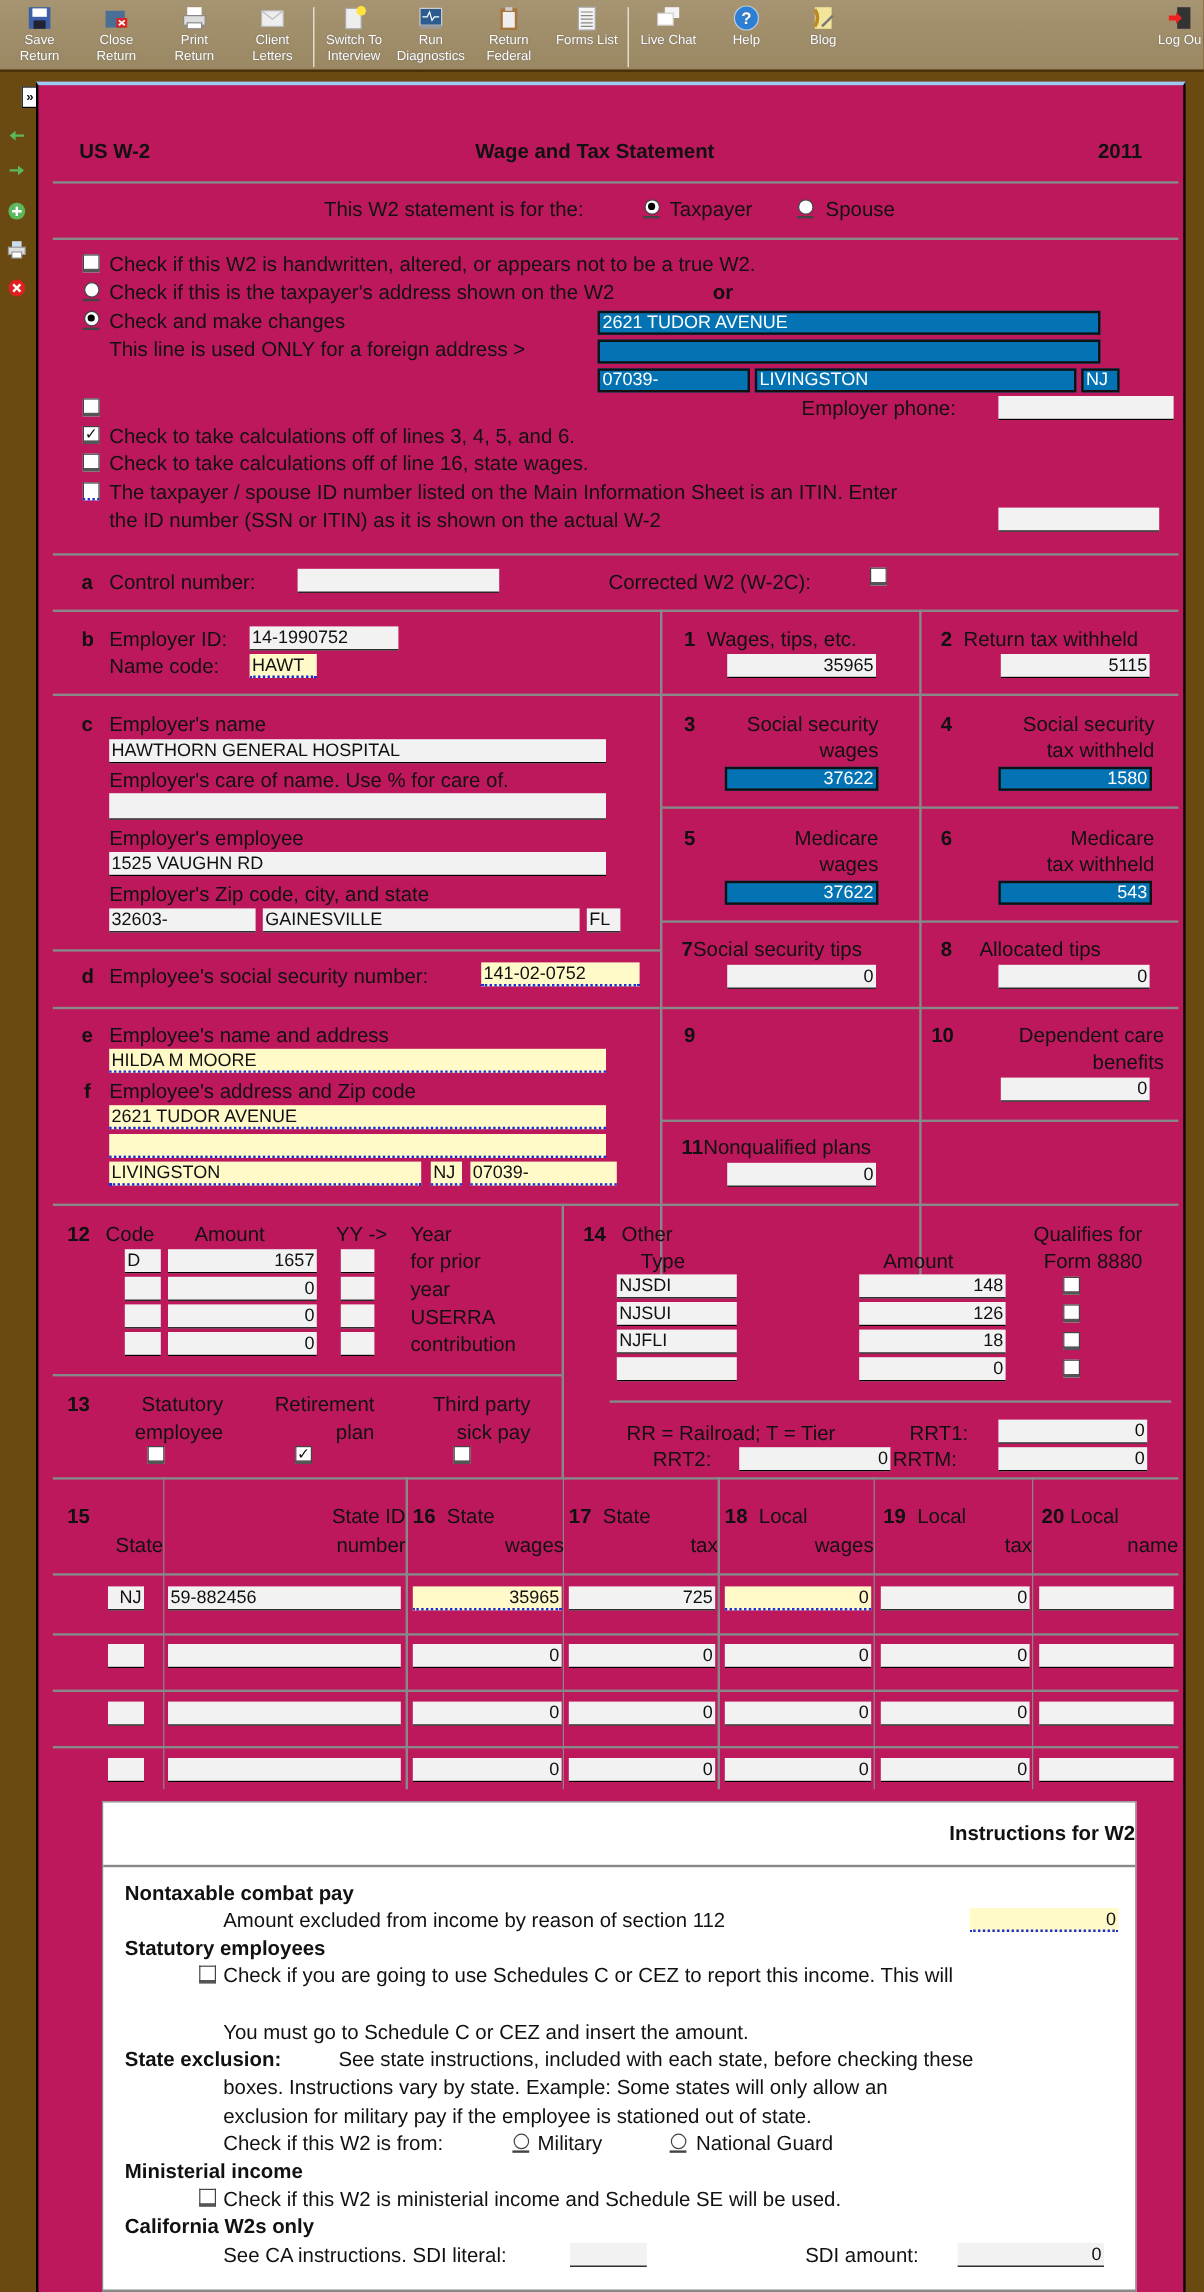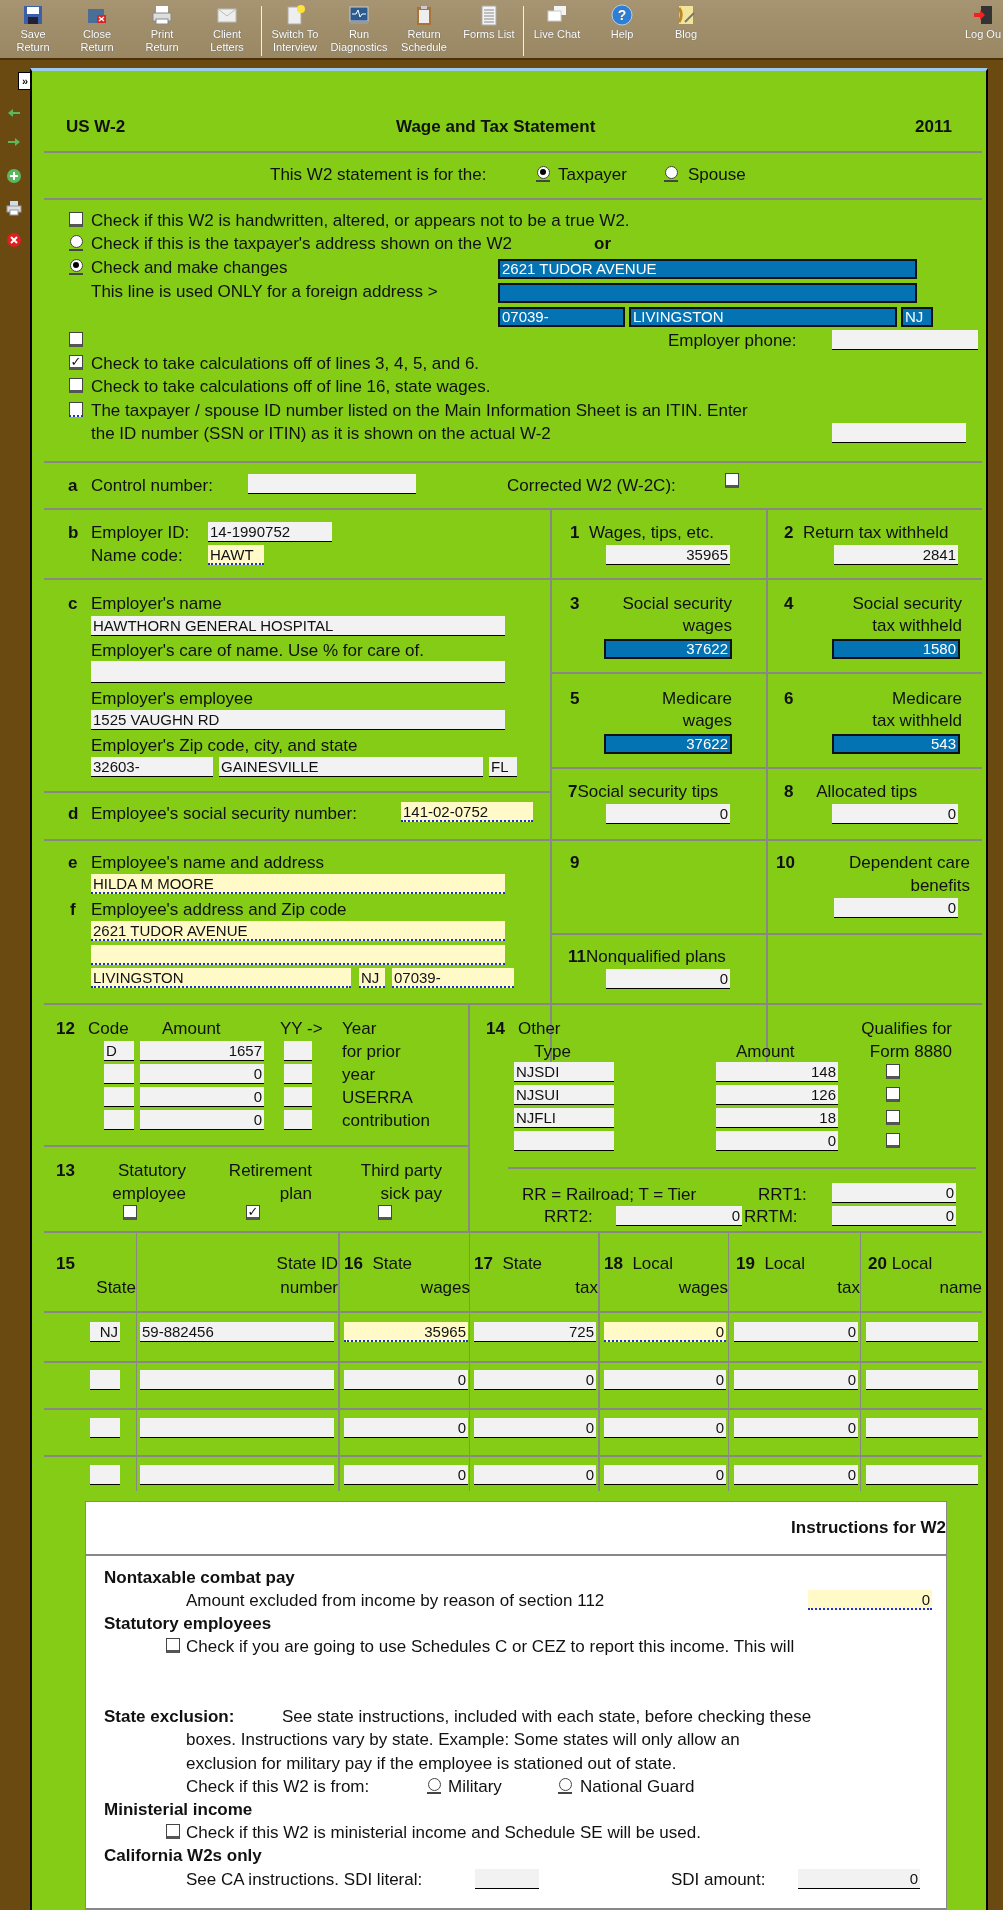--- a/index.html
+++ b/index.html
@@ -5,21 +5,21 @@
 *{box-sizing:border-box;margin:0;padding:0}
 html,body{width:1003px;height:1910px;overflow:hidden;background:#6b4a12;font-family:"Liberation Sans",sans-serif;color:#111}
 #toolbar{position:absolute;left:0;top:0;width:1003px;height:60px;background:linear-gradient(#a69472,#9a8863);border-bottom:2px solid #4a300b}
 .tb-btn{position:absolute;top:4px;width:62px;text-align:center;color:#fff;font-size:11px;line-height:13px;text-shadow:0 0 1px #555}
 .tb-ico{display:block;margin:0 auto 2px;width:22px;height:22px}
 .tb-sep{position:absolute;top:6px;width:1px;height:50px;background:#f4efe2}
 #band{position:absolute;left:0;top:60px;width:1003px;height:8px;background:#6b4a12}
 #sidebar{position:absolute;left:0;top:68px;width:30px;height:1842px;background:#6b4a12}
 .sb-ico{position:absolute;left:6px;width:16px;height:16px}
 #expander{position:absolute;left:18px;top:72px;width:14px;height:18px;background:#fff;border:1px solid #000;font-size:11px;line-height:16px;text-align:center;font-weight:bold}
-#page{position:absolute;left:30px;top:68px;width:958px;height:1842px;background:#84cc16;border-left:2px solid #000;border-right:2px solid #000;border-top:3px solid #9ccbf0}
+#page{position:absolute;left:30px;top:68px;width:958px;height:1842px;background:#be185d;border-left:2px solid #000;border-right:2px solid #000;border-top:3px solid #9ccbf0}
 .t{position:absolute;font-size:17px;line-height:20px;white-space:nowrap}
 .b{font-weight:bold}
 .hl{position:absolute;height:2px;background:#888}
 .vl{position:absolute;width:2px;background:#888}
 .fld{position:absolute;height:20px;background:#f2f2f2;border-bottom:1.5px solid #000;font-size:15px;line-height:19px;padding:0 2px;white-space:nowrap;overflow:hidden}
 .fld.r{text-align:right}
 .fld.y{background:#fffac8;border-bottom:2px dotted #1a2fd6}
 .fld.blue{background:#0473b3;color:#fff;border:2px solid #111;line-height:16px}
 .cb{position:absolute;width:14px;height:15px;border:1px solid #444;border-bottom:3px solid #555;background:#fff;font-size:13px;line-height:11px;text-align:center}
 .rd{position:absolute;width:14px;height:16px}
@@ -78,21 +78,21 @@
         <rect x="2" y="17" width="18" height="3" fill="#999"></rect>
       </svg>
     <span>Run</span><br><span>Diagnostics</span>
   </div>
   <div class="tb-btn" style="left:393px">
     <svg class="tb-ico" viewBox="0 0 22 22">
         <rect x="4" y="3" width="14" height="18" fill="#a8743a"></rect>
         <rect x="6" y="6" width="10" height="13" fill="#eee"></rect>
         <rect x="8" y="2" width="6" height="3" fill="#ccc"></rect>
       </svg>
-    <span>Return</span><br><span>Schedule</span>
+    <span>Return</span><br><span>Federal</span>
   </div>
   <div class="tb-btn" style="left:458px">
     <svg class="tb-ico" viewBox="0 0 22 22">
         <rect x="4" y="2" width="14" height="19" fill="#f4f4f4" stroke="#aaa"></rect>
         <path d="M6 6h10M6 9h10M6 12h10M6 15h10M6 18h10" stroke="#888"></path>
       </svg>
     <span>Forms List</span>
   </div>
   <div class="tb-sep" style="left:523px"></div>
   <div class="tb-btn" style="left:526px">
@@ -217,21 +217,21 @@
 
 <div class="t b" style="left:36px;top:452px">b</div>
 <div class="t" style="left:59px;top:452px">Employer ID:</div>
 <div class="fld" style="left:176px;top:451px;width:124px">14-1990752</div>
 <div class="t" style="left:59px;top:475px">Name code:</div>
 <div class="fld y" style="left:176px;top:474px;width:56px">HAWT</div>
 
 <div class="t" style="left:538px;top:452px"><b>1</b>&nbsp; <span>Wages, tips, etc.</span></div>
 <div class="fld r" style="left:574px;top:474px;width:124px">35965</div>
 <div class="t" style="left:752px;top:452px"><b>2</b>&nbsp; <span>Return tax withheld</span></div>
-<div class="fld r" style="left:802px;top:474px;width:124px">2841</div>
+<div class="fld r" style="left:802px;top:474px;width:124px">5115</div>
 
 <div class="t b" style="left:36px;top:523px">c</div>
 <div class="t" style="left:59px;top:523px">Employer's name</div>
 <div class="fld" style="left:59px;top:545px;width:414px">HAWTHORN GENERAL HOSPITAL</div>
 <div class="t" style="left:59px;top:570px">Employer's care of name.  Use % for care of.</div>
 <div class="fld" style="left:59px;top:590px;width:414px;height:22px"></div>
 <div class="t" style="left:59px;top:618px">Employer's employee</div>
 <div class="fld" style="left:59px;top:639px;width:414px">1525 VAUGHN RD</div>
 <div class="t" style="left:59px;top:665px">Employer's Zip code,  city,  and state</div>
 <div class="fld" style="left:59px;top:686px;width:122px">32603-</div>
@@ -416,20 +416,21 @@
   <div class="t b c" style="left:0;top:16px;width:860px">Instructions for W2</div>
   <div class="hl" style="left:0;top:52px;width:860px"></div>
 
   <div class="t b" style="left:18px;top:66px">Nontaxable combat pay</div>
   <div class="t" style="left:100px;top:89px">Amount excluded from income by reason of section 112</div>
   <div class="fld r y" style="left:722px;top:88px;width:124px">0</div>
 
   <div class="t b" style="left:18px;top:112px">Statutory employees</div>
   <div class="cb" style="left:80px;top:136px"></div>
   <div class="t" style="left:100px;top:135px">Check if you are going to use Schedules C or CEZ to report this income.  This will</div>
+  <div class="t" style="left:100px;top:182px">You must go to Schedule C or CEZ and insert the amount.</div>
 
   <div class="t b" style="left:18px;top:205px">State exclusion:</div>
   <div class="t" style="left:196px;top:205px">See state instructions,  included with each state,  before checking these</div>
   <div class="t" style="left:100px;top:228px">boxes.  Instructions vary by state.  Example:  Some states will only allow an</div>
   <div class="t" style="left:100px;top:252px">exclusion for military pay if the employee is stationed out of state.</div>
   <div class="t" style="left:100px;top:275px">Check if this W2 is from:</div>
   <div class="rd" style="left:341px;top:276px"></div>
   <div class="t" style="left:362px;top:275px">Military</div>
   <div class="rd" style="left:472px;top:276px"></div>
   <div class="t" style="left:494px;top:275px">National Guard</div>

